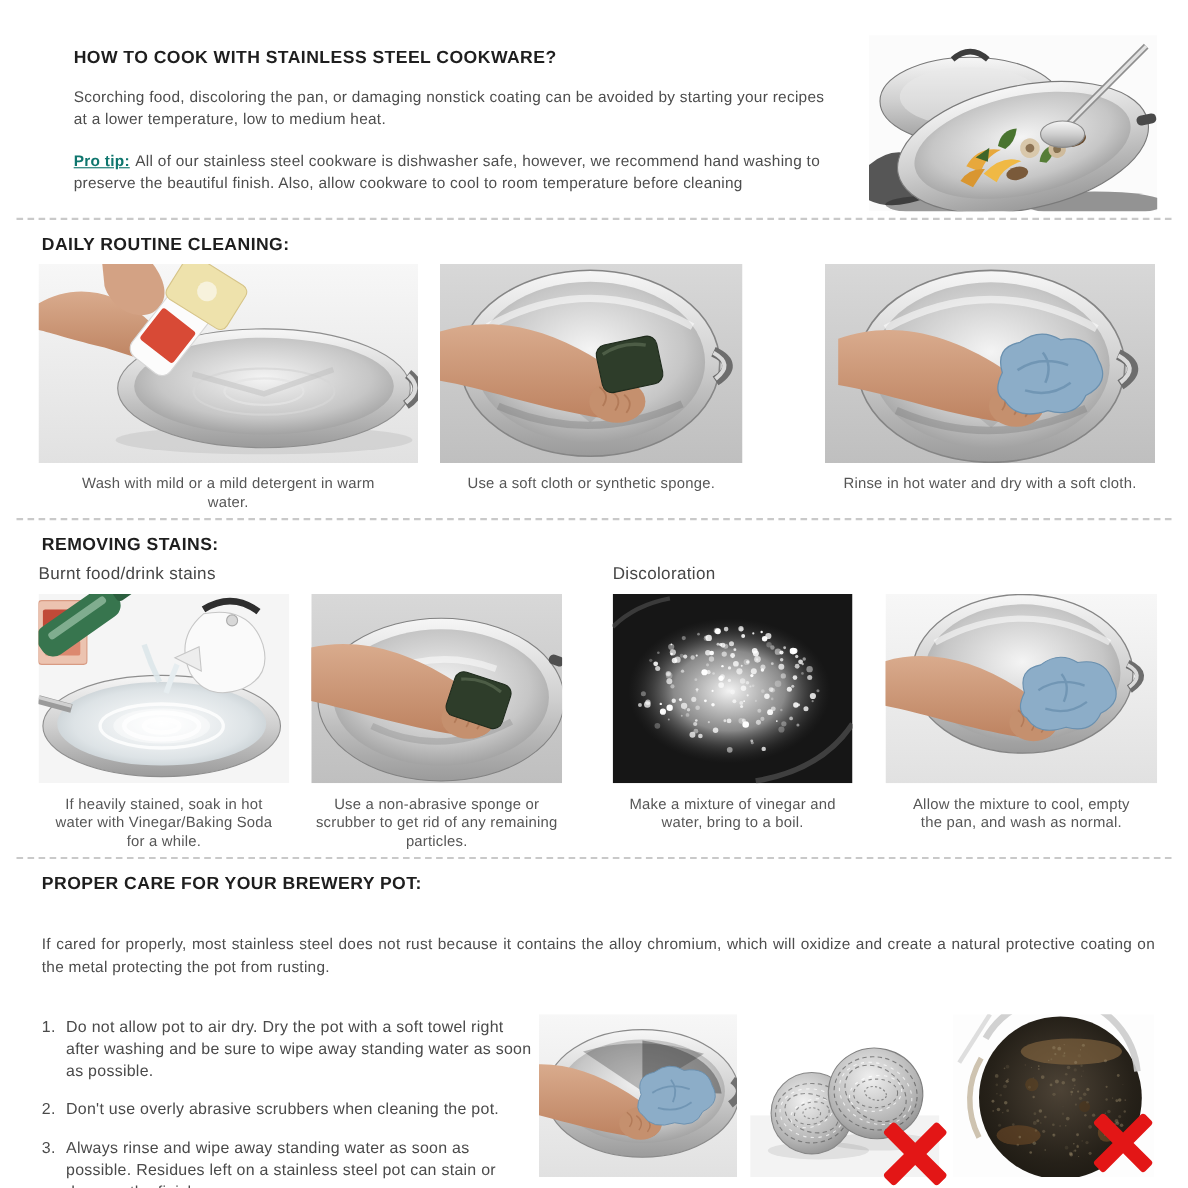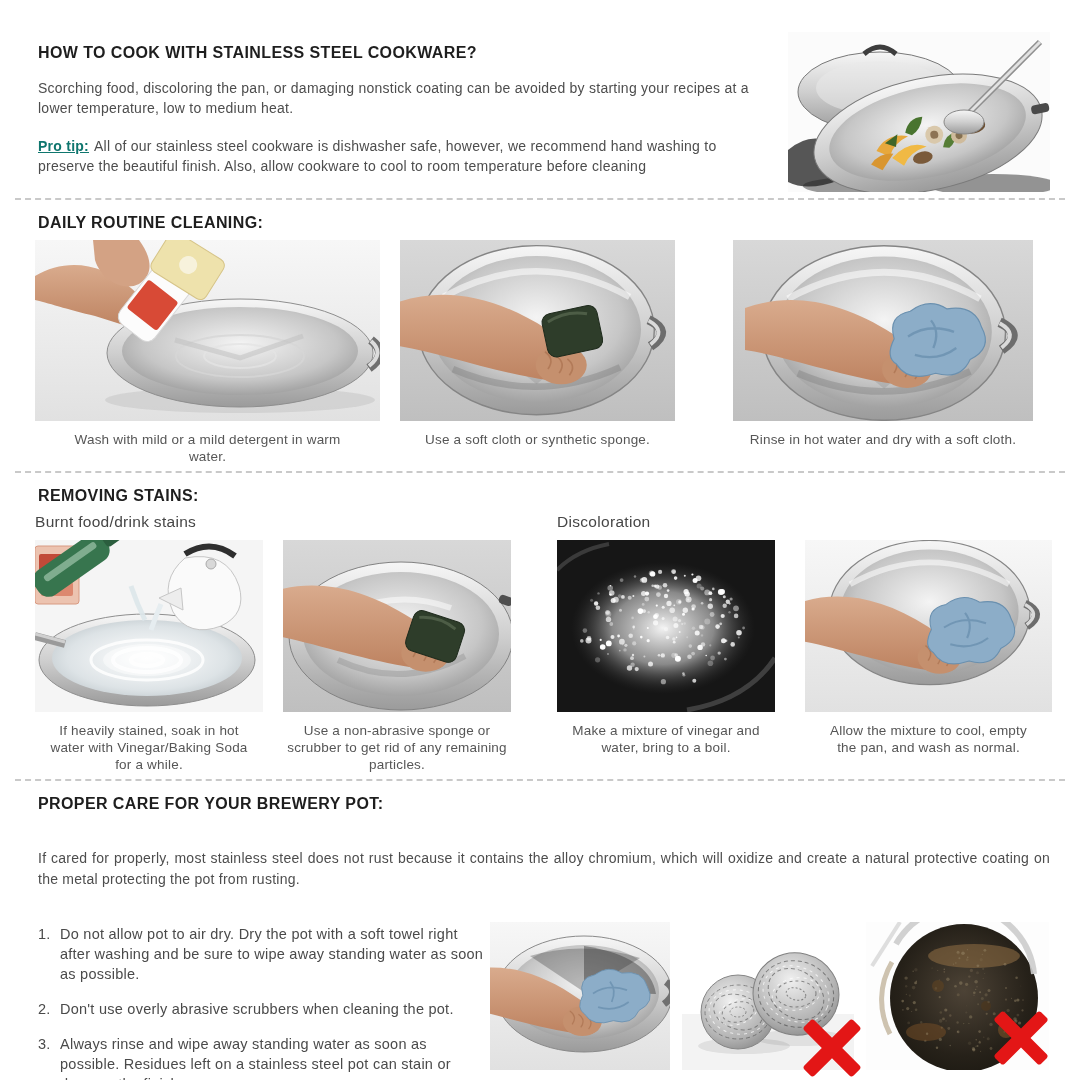--- a/index.html
+++ b/index.html
@@ -14,38 +14,38 @@
   .sec-heading {
     font-size:16px; font-weight:700; color:#1e1e1e;
     letter-spacing:.4px;
   }
   .body-text { font-size:14px; line-height:20px; letter-spacing:.25px; color:#4d4d4d; }
 
   hr.sep { border:none; border-top:2px dashed #c9c9c9; margin:0 15px; }
 
   
   .s1 { display:flex; padding:32px 28px 6px 38px; }
-  .s1-left { width:714px; padding-top:12px; }
+  .s1-left { width:714px; padding-top:12px;margin-left:29px; }
   .s1-left h1 { margin-bottom:16px; }
   .s1-left p.second { margin-top:18px; }
   .protip-label { font-weight:700; color:#0f766e; margin-right:5px;text-decoration:underline; }
   .s1-photo { margin-left:36px; width:262px; height:160px; flex:none; }
   .s1-photo svg { display:block; }
 
   
   .sec { padding:12px 28px 6px 35px; }
   .sec h2 { margin:2px 0 8px 3px; }
   .row { display:flex; align-items:flex-start; }
   figure { margin:0; display:flex; flex-direction:column; align-items:center; }
   figure svg { display:block; }
   figcaption {
     font-size:13.5px; line-height:17px; color:#565656;
     text-align:center; margin-top:10px; letter-spacing:.2px;
   }
-  .mr20{margin-right:20px} .mr75{margin-right:58px}
+  .mr20{margin-right:20px} .mr75{margin-right:75px}
   .mr44{margin-right:44px} .mr28{margin-right:28px}
   .w300{max-width:300px} .w240{max-width:240px} .w215{max-width:215px}
   .w222{max-width:222px} .w228{max-width:228px} .w205{max-width:205px}
 
   
   .subheads { position:relative; height:27px; }
   .subhead { position:absolute; top:0; font-size:15.5px; color:#464646; letter-spacing:.3px; }
   .sub-burnt { left:0; }
   .sub-disc { left:522px; }
 

